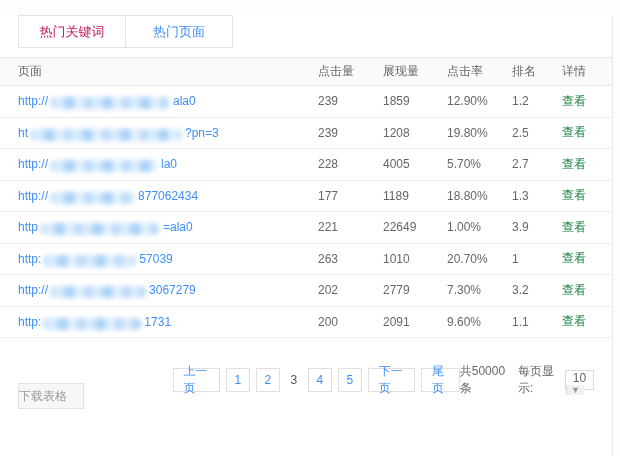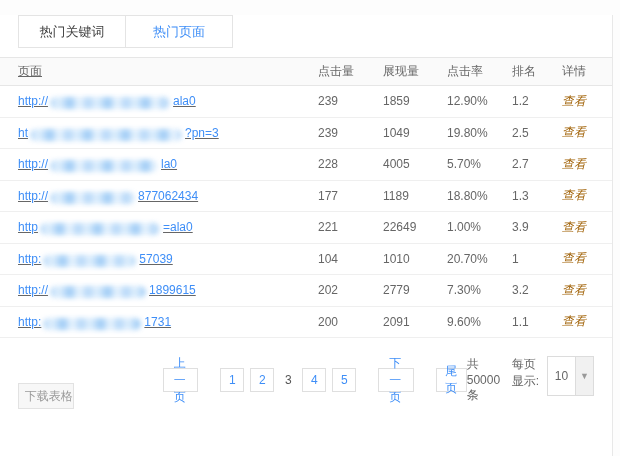--- a/index.html
+++ b/index.html
@@ -1,49 +1,49 @@
 <!DOCTYPE html>
 <html><head>
 <meta charset="utf-8">
 <style>
   * { margin:0; padding:0; box-sizing:border-box; }
   html,body { width:620px; height:456px; background:#fdfdfd; font-family:"Liberation Sans","DejaVu Sans",sans-serif; overflow:hidden; }
   .panel { width:613px; height:456px; background:#ffffff; border-right:1px solid #e8e8e8; }
 
   
   .tabs { display:flex; margin:15px 0 0 18px; width:215px; height:33px; border:1px solid #e4e4e4; }
-  .tab { flex:1; display:flex; align-items:center; justify-content:center; font-size:13px; color:#404040; background:#fff; cursor:pointer; }
+  .tab { flex:1; display:flex; align-items:center; justify-content:center; font-size:13px; color:#be185d; background:#fff; cursor:pointer; }
   .tab + .tab { border-left:1px solid #e4e4e4; }
   .tab.active { color:#3e8ef7; }
 
   
   table { width:612px; border-collapse:collapse; table-layout:fixed; margin-top:9px; }
   thead tr { height:28px; background:#fafafa; }
   thead th { font-weight:normal; font-size:12px; color:#666; text-align:left; border-top:1px solid #e6e6e6; border-bottom:1px solid #e6e6e6; }
-  th:first-child, td:first-child { padding-left:18px;text-decoration:underline; }
+  th:first-child, td:first-child { padding-left:18px; }
   tbody tr { height:31.5px; }
   tbody td { font-size:12px; color:#666; border-bottom:1px solid #efefef; white-space:nowrap; overflow:hidden; }
   .url a { color:#3e8ef7; text-decoration:none; font-size:12px; }
   .url-blur { display:inline-block; height:12px; margin:0 3px -2px 2px; border-radius:6px; vertical-align:middle;
     background:repeating-linear-gradient(90deg,#a9d1f7 0px,#ddeefd 9px,#8cc2f4 20px,#e9f4fe 29px,#a9d1f7 38px);
     filter:blur(2.5px); opacity:.85; }
-  .view a { color:#a16207; text-decoration:none;font-style:italic; }
+  .view a { color:#15803d; text-decoration:none; }
 
   
   .footer { display:flex; align-items:center; margin:13px 18px 0 18px; }
-  .dl-btn { width:72px; height:26px; line-height:24px; text-align:right; font-size:12px; color:#9a9a9a;
+  .dl-btn { width:72px; height:26px; line-height:24px; text-align:left; font-size:12px; color:#9a9a9a;
     background:#f7f7f7; border:1px solid #e2e2e2; cursor:pointer;margin-top:32px; }
-  .pager { display:flex; align-items:center; margin-left:89px; gap:22px; }
+  .pager { display:flex; align-items:center; margin-left:89px; gap:6px; }
   .page-box { display:inline-flex; align-items:center; justify-content:center; height:24px; min-width:24px;
     padding:0 6px; border:1px solid #dfdfdf; background:#fff; color:#3e8ef7; font-size:12px; text-decoration:none; cursor:pointer; }
   .page-word { padding:0 10px; }
   .page-num.current { border:none; color:#555; background:transparent; cursor:default; min-width:16px; padding:0 2px; }
-  .totals { display:flex; align-items:flex-start; margin-left:auto; font-size:12px; color:#666; }
+  .totals { display:flex; align-items:center; margin-left:auto; font-size:12px; color:#666; }
   .totals .gap { margin-left:8px; }
-  .pp-select { display:inline-flex; margin-left:2px; border:1px solid #dcdcdc; height:40px; cursor:pointer; }
+  .pp-select { display:inline-flex; margin-left:2px; border:1px solid #dcdcdc; height:20px; cursor:pointer;flex-direction:column; }
   .pp-value { width:27px; display:flex; align-items:center; justify-content:center; font-size:12px; color:#666; background:#fff; }
   .pp-arrow { width:18px; display:flex; align-items:center; justify-content:center; background:#f1f1f1; border-left:1px solid #dcdcdc; color:#999; font-size:9px; }
 </style>
 </head>
 <body>
 
 <div class="panel">
 
   <div class="tabs">
     <div class="tab">
@@ -83,21 +83,21 @@
       <td>12.90%</td>
       <td>1.2</td>
       <td class="view"><a href="#">查看</a></td>
     </tr>
 
     <tr>
       <td class="url">
         <a href="#"><span>ht</span><span class="url-blur" style="width: 152px;"></span><span>?pn=3</span></a>
       </td>
       <td>239</td>
-      <td>1049</td>
+      <td>1208</td>
       <td>19.80%</td>
       <td>2.5</td>
       <td class="view"><a href="#">查看</a></td>
     </tr>
 
     <tr>
       <td class="url">
         <a href="#"><span>http://</span><span class="url-blur" style="width: 108px;"></span><span>la0</span></a>
       </td>
       <td>228</td>
@@ -127,30 +127,30 @@
       <td>22649</td>
       <td>1.00%</td>
       <td>3.9</td>
       <td class="view"><a href="#">查看</a></td>
     </tr>
 
     <tr>
       <td class="url">
         <a href="#"><span>http:</span><span class="url-blur" style="width: 93px;"></span><span>57039</span></a>
       </td>
-      <td>104</td>
+      <td>263</td>
       <td>1010</td>
       <td>20.70%</td>
       <td>1</td>
       <td class="view"><a href="#">查看</a></td>
     </tr>
 
     <tr>
       <td class="url">
-        <a href="#"><span>http://</span><span class="url-blur" style="width: 96px;"></span><span>1899615</span></a>
+        <a href="#"><span>http://</span><span class="url-blur" style="width: 96px;"></span><span>3067279</span></a>
       </td>
       <td>202</td>
       <td>2779</td>
       <td>7.30%</td>
       <td>3.2</td>
       <td class="view"><a href="#">查看</a></td>
     </tr>
 
     <tr>
       <td class="url">

